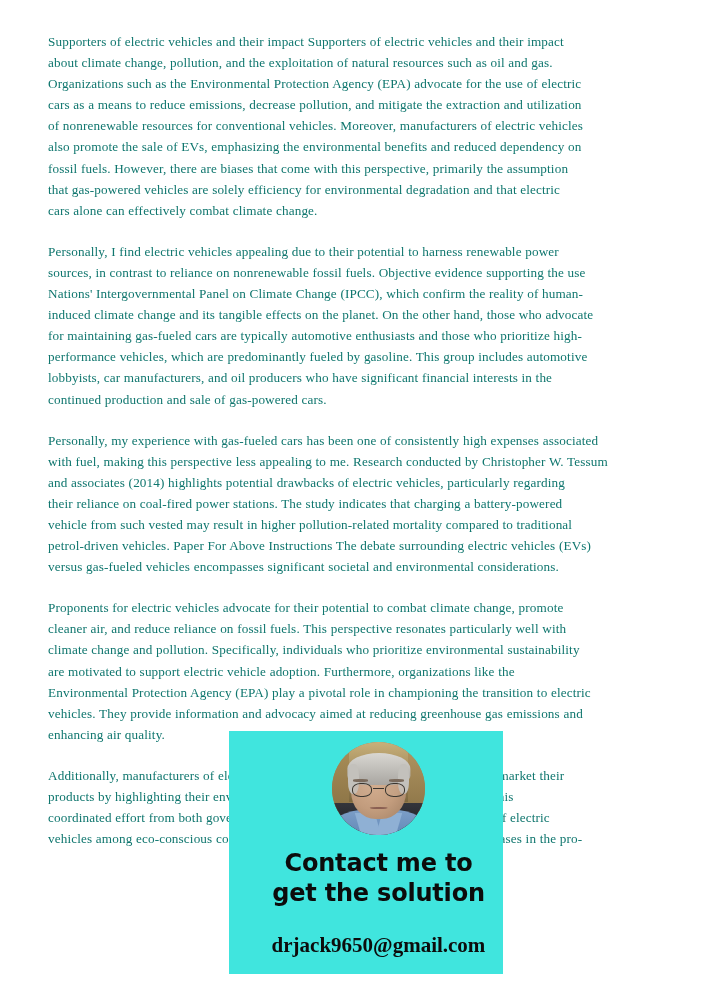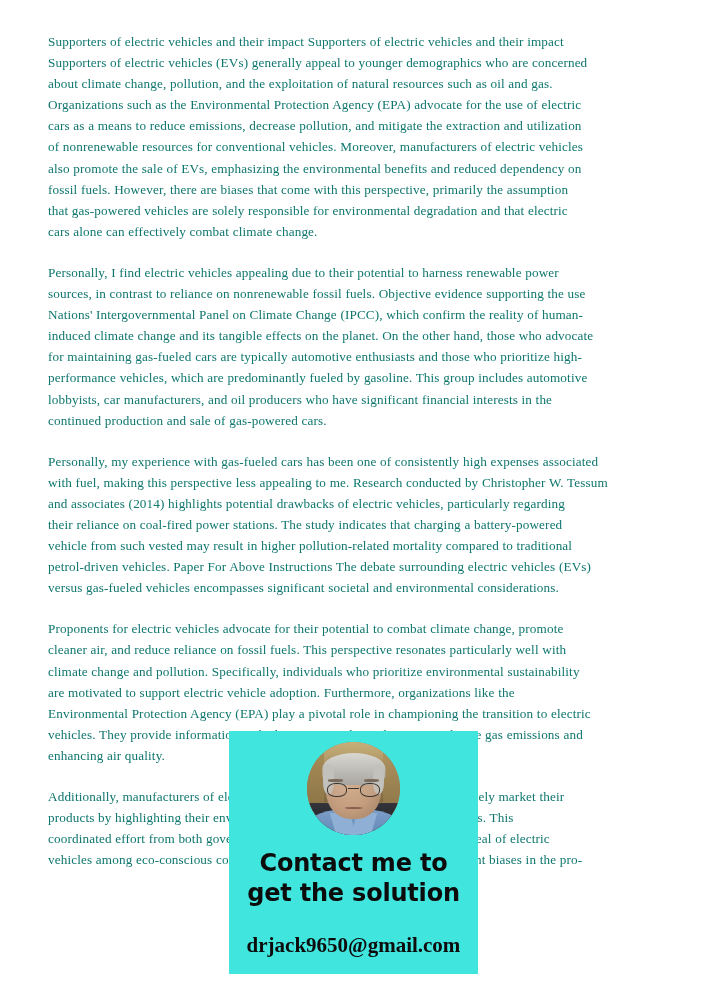--- a/index.html
+++ b/index.html
@@ -51,20 +51,21 @@
     position: absolute;
     left: 229px;
     top: 731px;
     width: 249px;
     height: 243px;
     background: #40e5de;
     overflow: hidden;
     display: flex;
     flex-direction: column;
     align-items: center;
+    padding-left: 25px;
   }
 
   #avatar {
     position: relative;
     width: 93px;
     height: 93px;
     margin-top: 11px;
     border-radius: 50%;
     overflow: hidden;
     background: #9c8456;
@@ -209,28 +210,27 @@
 </style>
 </head>
 <body>
 
 <div id="page">
 
   <div id="doc-body">
 
     <p class="para">
       <span class="ln">Supporters of electric vehicles and their impact Supporters of electric vehicles and their impact</span>
-      <span class="ln">Supporters of electric vehicles (EVs) generally appeal to younger demographics who are concerned</span>
       <span class="ln">about climate change, pollution, and the exploitation of natural resources such as oil and gas.</span>
       <span class="ln">Organizations such as the Environmental Protection Agency (EPA) advocate for the use of electric</span>
       <span class="ln">cars as a means to reduce emissions, decrease pollution, and mitigate the extraction and utilization</span>
       <span class="ln">of nonrenewable resources for conventional vehicles. Moreover, manufacturers of electric vehicles</span>
       <span class="ln">also promote the sale of EVs, emphasizing the environmental benefits and reduced dependency on</span>
       <span class="ln">fossil fuels. However, there are biases that come with this perspective, primarily the assumption</span>
-      <span class="ln">that gas-powered vehicles are solely responsible for environmental degradation and that electric</span>
+      <span class="ln">that gas-powered vehicles are solely efficiency for environmental degradation and that electric</span>
       <span class="ln">cars alone can effectively combat climate change.</span>
     </p>
 
     <p class="para">
       <span class="ln">Personally, I find electric vehicles appealing due to their potential to harness renewable power</span>
       <span class="ln">sources, in contrast to reliance on nonrenewable fossil fuels. Objective evidence supporting the use</span>
       <span class="ln">Nations' Intergovernmental Panel on Climate Change (IPCC), which confirm the reality of human-</span>
       <span class="ln">induced climate change and its tangible effects on the planet. On the other hand, those who advocate</span>
       <span class="ln">for maintaining gas-fueled cars are typically automotive enthusiasts and those who prioritize high-</span>
       <span class="ln">performance vehicles, which are predominantly fueled by gasoline. This group includes automotive</span>

